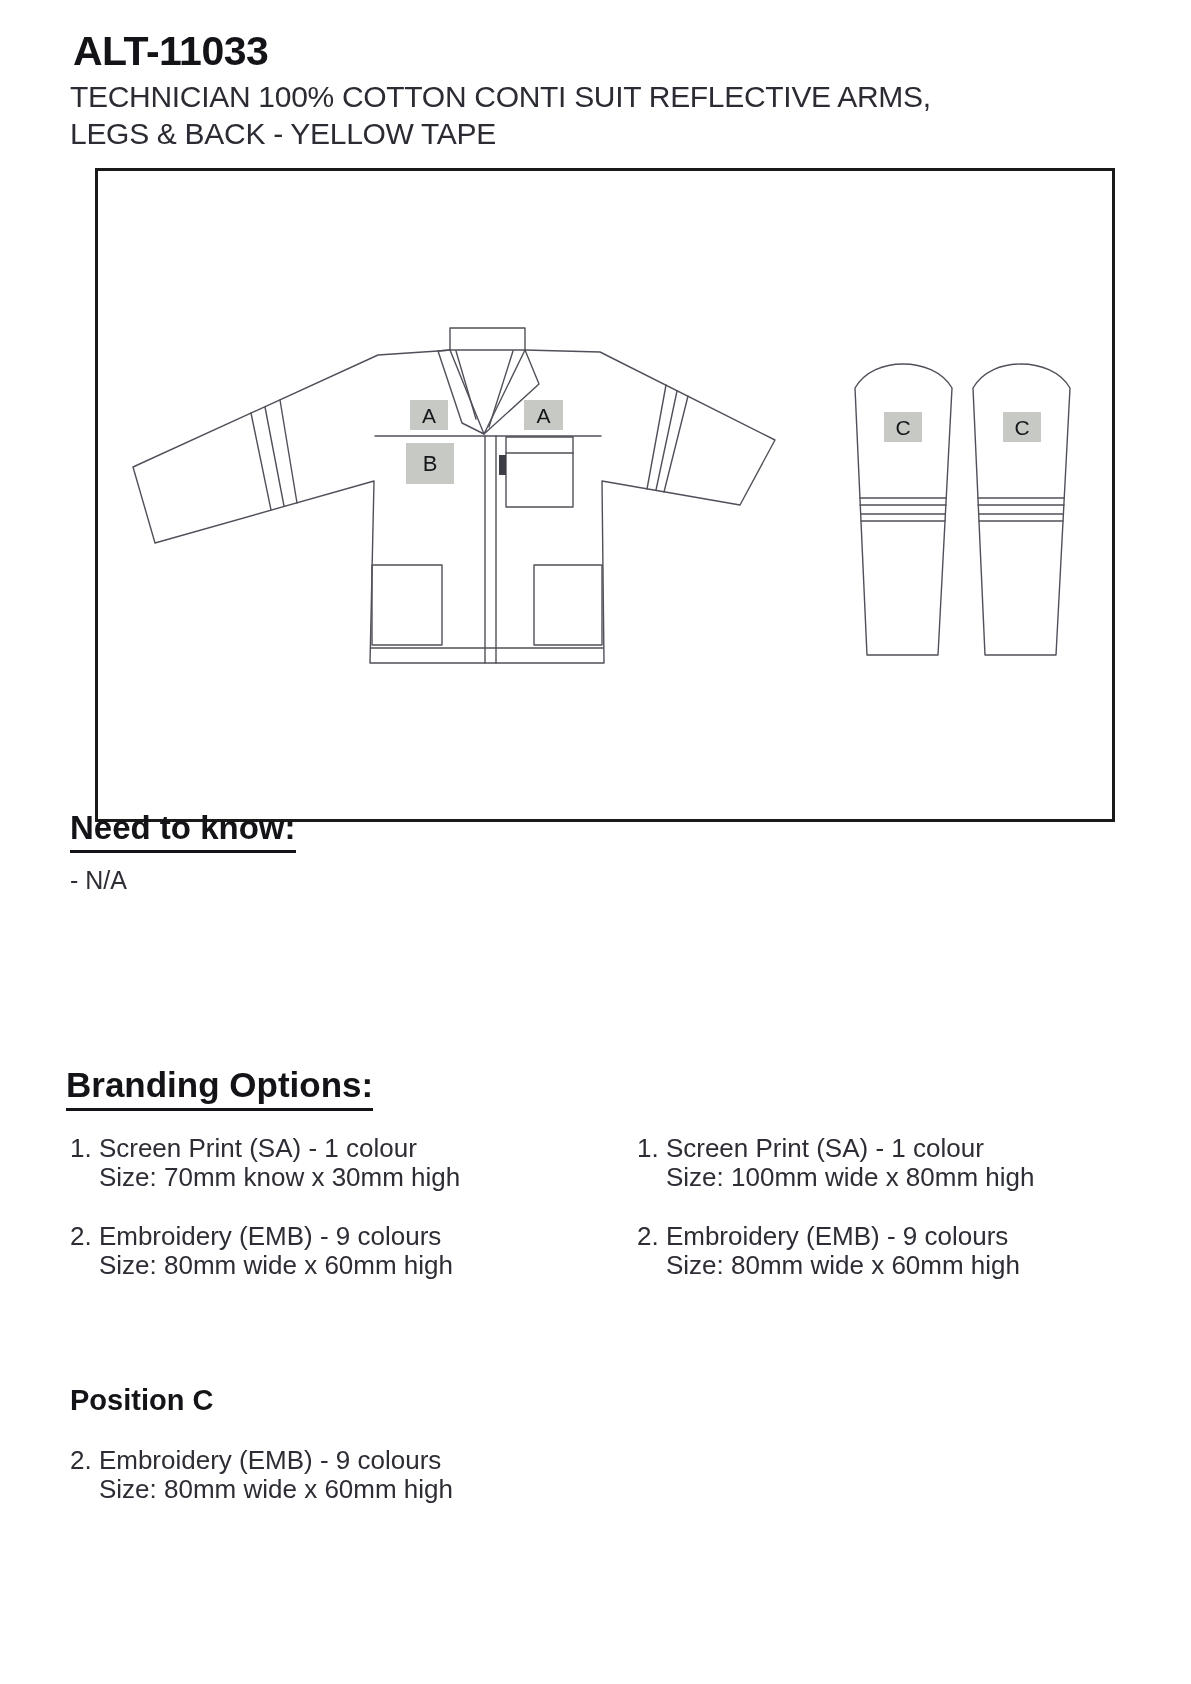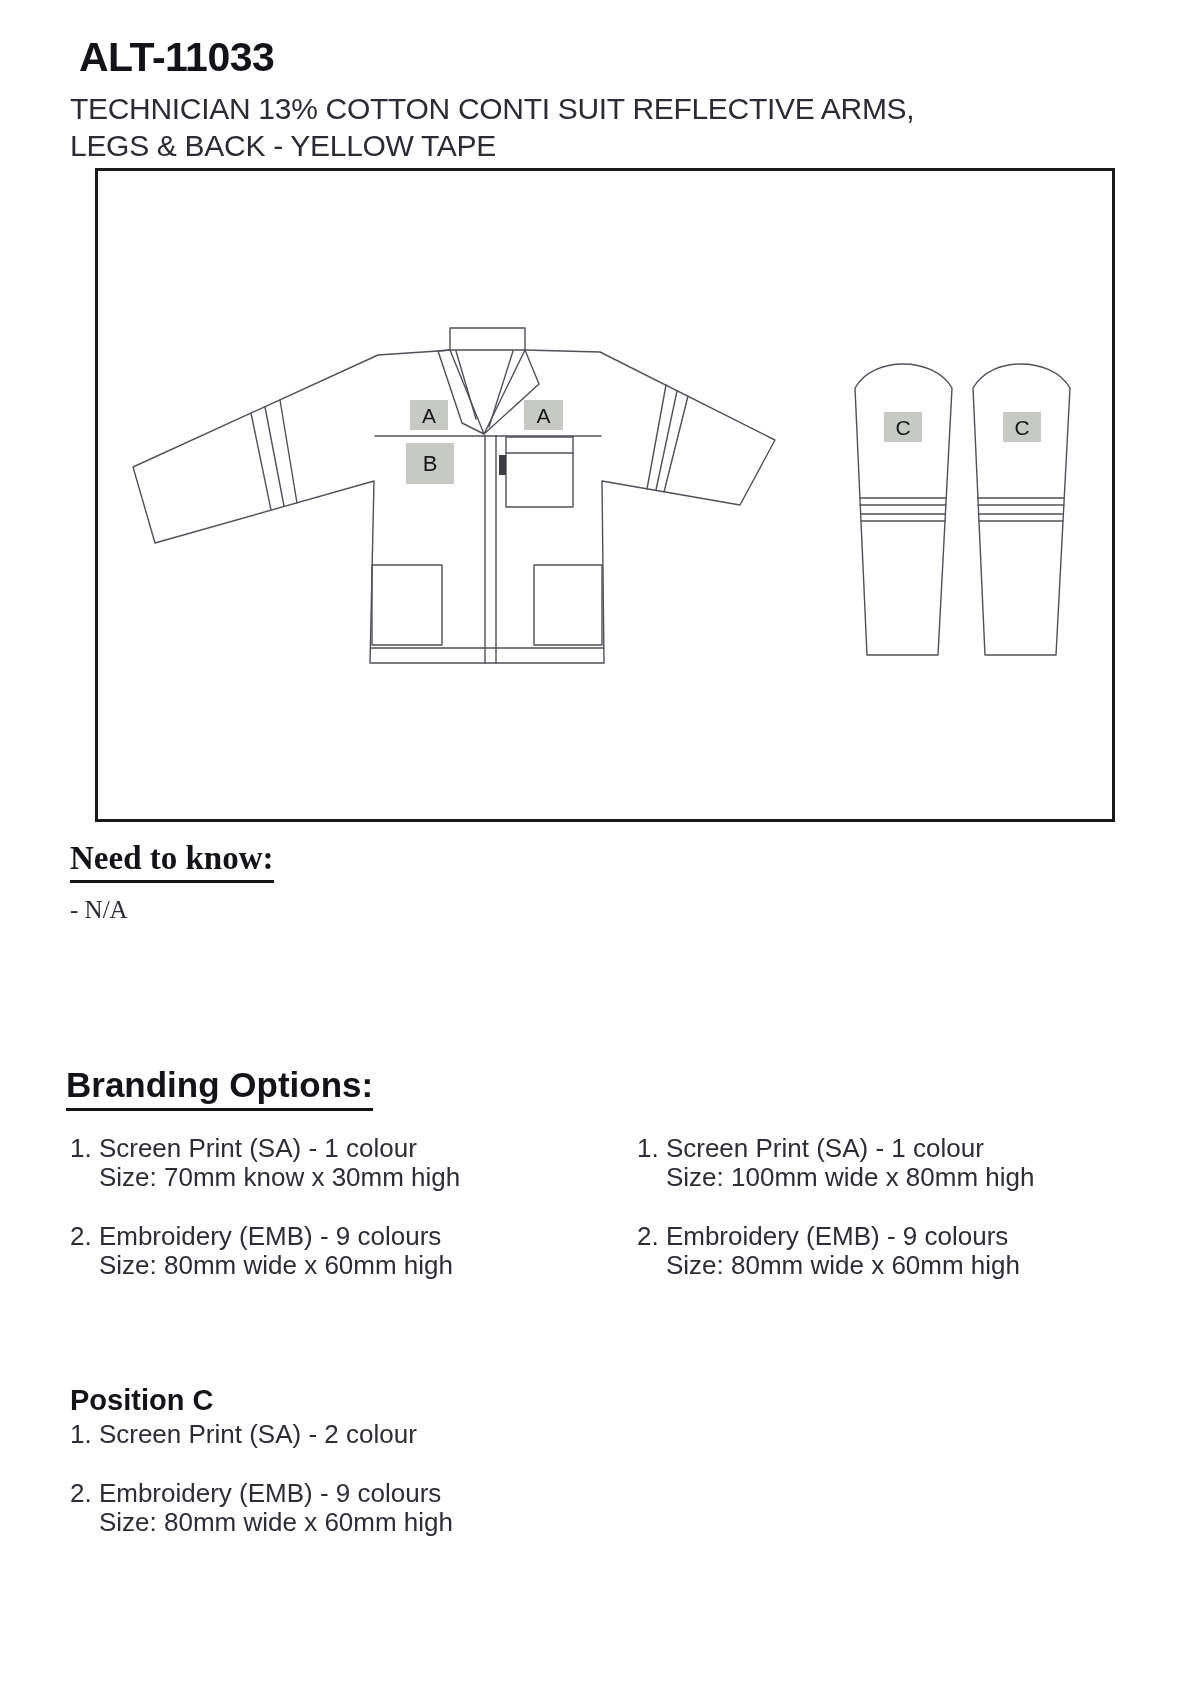--- a/index.html
+++ b/index.html
@@ -6,21 +6,21 @@
   body {
     width:1191px; height:1684px; position:relative; background:#ffffff;
     font-family:"Liberation Sans","DejaVu Sans",sans-serif;
     color:#2d2d35;
     --line:#50505a; --marker-fill:#c7cac4; --frame-border:#1a1a1a;
   }
   .abs { position:absolute; }
 
   
   .title-block { left:70px; top:24px; }
-  .product-code { margin:9px; font-size:41px; font-weight:bold; color:#141418; line-height:48px; letter-spacing:-0.5px; }
+  .product-code { margin:3px; font-size:41px; font-weight:bold; color:#141418; line-height:48px; letter-spacing:-0.5px; }
   .subtitle { font-size:30px; color:#2b2b33; line-height:37px; letter-spacing:-0.3px; white-space:nowrap; }
 
   
   .frame { left:95px; top:168px; width:1014px; height:648px; border:3px solid var(--frame-border); background:#fff; }
   .frame svg { position:absolute; left:0; top:0; }
   svg g.lines { stroke:var(--line); fill:none; stroke-width:1.4; stroke-linejoin:round; stroke-linecap:round; }
   .marker {
     position:absolute; background:var(--marker-fill); color:#17171b;
     display:flex; align-items:center; justify-content:center;
     font-size:21px; line-height:1;
@@ -29,42 +29,42 @@
   .m-a-right { left:426px; top:229px; width:39px; height:30px; }
   .m-b       { left:308px; top:272px; width:48px; height:41px; font-size:22px; }
   .m-c-left  { left:786px; top:241px; width:38px; height:30px; }
   .m-c-right { left:905px; top:241px; width:38px; height:30px; }
 
   
   .section-heading {
     display:inline-block; margin:0; font-weight:bold; color:#141418;
     border-bottom:3px solid #141418;
   }
-  .need-block { left:70px; top:838px;font-family:Liberation Serif, serif; }
+  .need-block { left:70px; top:808px; }
   .need-block .section-heading { font-size:33px; line-height:40px; padding-bottom:2px; }
   .need-note { margin-top:12px; font-size:25px; line-height:30px; }
 
   .branding-heading-block { left:66px; top:1064px;text-align:center; }
   .branding-heading-block .section-heading { font-size:35px; line-height:42px; padding-bottom:2px; }
 
   .pos-block { width:520px; }
   .pos-a { left:70px;  top:1134px; }
   .pos-b { left:637px; top:1134px; }
   .pos-c { left:70px;  top:1348px;margin-top:36px; }
   .pos-name { margin:0 0 4px 0; font-size:29px; line-height:32px; font-weight:bold; color:#141418; }
   .opt-label, .opt-size { font-size:26px; line-height:29px; }
   .opt-size { padding-left:29px; }
   .opt + .opt { margin-top:30px; }
 </style>
 </head>
 <body style="--line: #50505a; --marker-fill: #c7cac4; --frame-border: #1a1a1a;">
 
 <div class="abs title-block">
   <h1 class="product-code">ALT-11033</h1>
-  <div class="subtitle">TECHNICIAN 13% COTTON CONTI SUIT REFLECTIVE ARMS,</div>
+  <div class="subtitle">TECHNICIAN 100% COTTON CONTI SUIT REFLECTIVE ARMS,</div>
   <div class="subtitle">LEGS &amp; BACK - YELLOW TAPE</div>
 </div>
 
 <div class="abs frame">
   <svg width="1014" height="648" viewBox="0 0 1014 648">
     <g class="lines">
 
       <rect x="352" y="157" width="75" height="22"></rect>
 
       <path d="M352,179 L340,180 L280,184 L35,296 L57,372 L276,310 L272,492 L506,492 L504,310 L642,334 L677,269 L502,181 L427,179"></path>
@@ -134,19 +134,18 @@
   </div>
   <div class="opt">
     <div class="opt-label">2. Embroidery (EMB) - 9 colours</div>
     <div class="opt-size">Size: 80mm wide x 60mm high</div>
   </div>
 </div>
 
 <div class="abs pos-block pos-c">
   <h3 class="pos-name">Position C</h3>
   <div class="opt">
-    <div class="opt-label">1. Screen Print (SA) - 2 colour</div>
   </div>
   <div class="opt">
     <div class="opt-label">2. Embroidery (EMB) - 9 colours</div>
     <div class="opt-size">Size: 80mm wide x 60mm high</div>
   </div>
 </div>
 
 </body></html>

